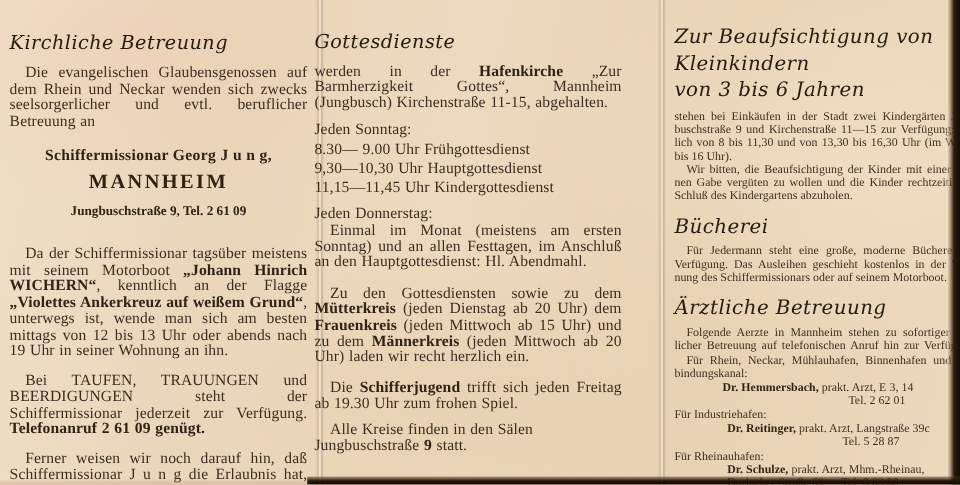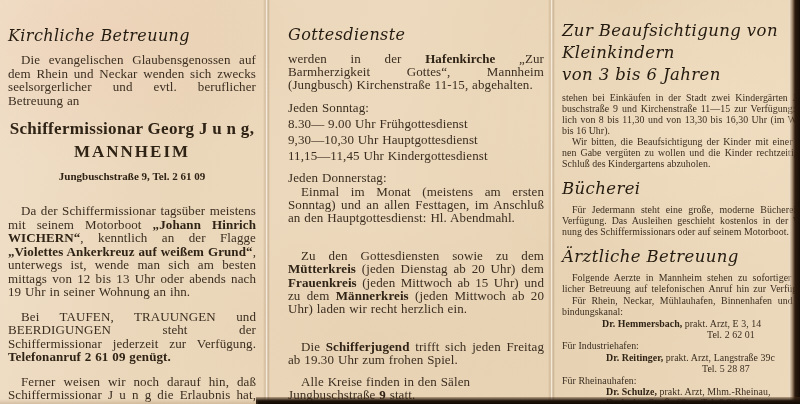--- a/index.html
+++ b/index.html
@@ -29,48 +29,48 @@
   }
   .edge-bottom { position:absolute; left:256px; right:0; bottom:0; height:7px;
     background:linear-gradient(180deg, rgba(92,62,34,0.35) 0%, #20140a 55%, #110a04 100%);
   }
   .edge-bottom-left { position:absolute; left:0; width:258px; bottom:0; height:5px;
     background:linear-gradient(180deg, rgba(140,105,70,0) 0%, rgba(140,105,70,0.25) 100%);
   }
 
   .panel { position:absolute; top:0; height:404px; color:#3b2e20; }
   .panel-left  { left:0;    width:266px; padding:26px 10px 0 8px; }
-  .panel-mid   { left:274px; width:284px; padding:25px 14px 0 14px; }
+  .panel-mid   { left:248px; width:284px; padding:25px 14px 0 14px; }
   .panel-right { left:553px; width:300px; padding:20px 0 0 9px; }
 
   .script-heading { font-family:"DejaVu Serif", serif; font-style:italic; font-weight:normal;
     color:#241b10; font-size:16px; letter-spacing:0.4px; line-height:20px; }
   .panel-right .script-heading { font-size:16.5px; line-height:22px; }
 
   .bodytext { font-size:13px; line-height:13.5px; text-align:justify; letter-spacing:0.1px;
     word-spacing:0.5px; }
   .panel-mid .bodytext { line-height:13.2px; }
   .indent { text-indent:13px; }
   .b, b { font-weight:bold; color:#2f2315; }
 
   
   .contact { text-align:center; font-weight:bold; color:#2f2315; }
-  .contact-name { margin-top:16px; font-size:17px; line-height:12px; letter-spacing:0.3px; }
+  .contact-name { margin-top:16px; font-size:13px; line-height:12px; letter-spacing:0.3px; }
   .contact-city { margin-top:9px; font-size:17px; line-height:16px; letter-spacing:2px; }
   .contact-address { margin-top:10px; font-size:11px; line-height:12px; }
 
   .mt-head { margin-bottom:7px; }
   .mt-p  { margin-top:11px; }
   .mt-p2 { margin-top:22px; }
 
   
   .sched-label { margin-top:9px; }
   .sched-time  { margin-top:3px; }
   .mid-h { margin-bottom:7px; }
-  .mid-p { margin-top:25px; }
+  .mid-p { margin-top:13px; }
   .mid-p-big { }
   .mid-last { margin-top:8px; text-align:left; text-indent:13px; }
 
   
   .r-body { width:253px; margin-top:6px; }
   .r-line { font-size:9.9px; line-height:11px; letter-spacing:0.05px; color:#3b2e20; }
   .just { text-align:justify; text-align-last:justify; }
   .fi { padding-left:10px; }
   .r-gap-sm { margin-top:4px; }
   .r-head { margin-top:9px; }

